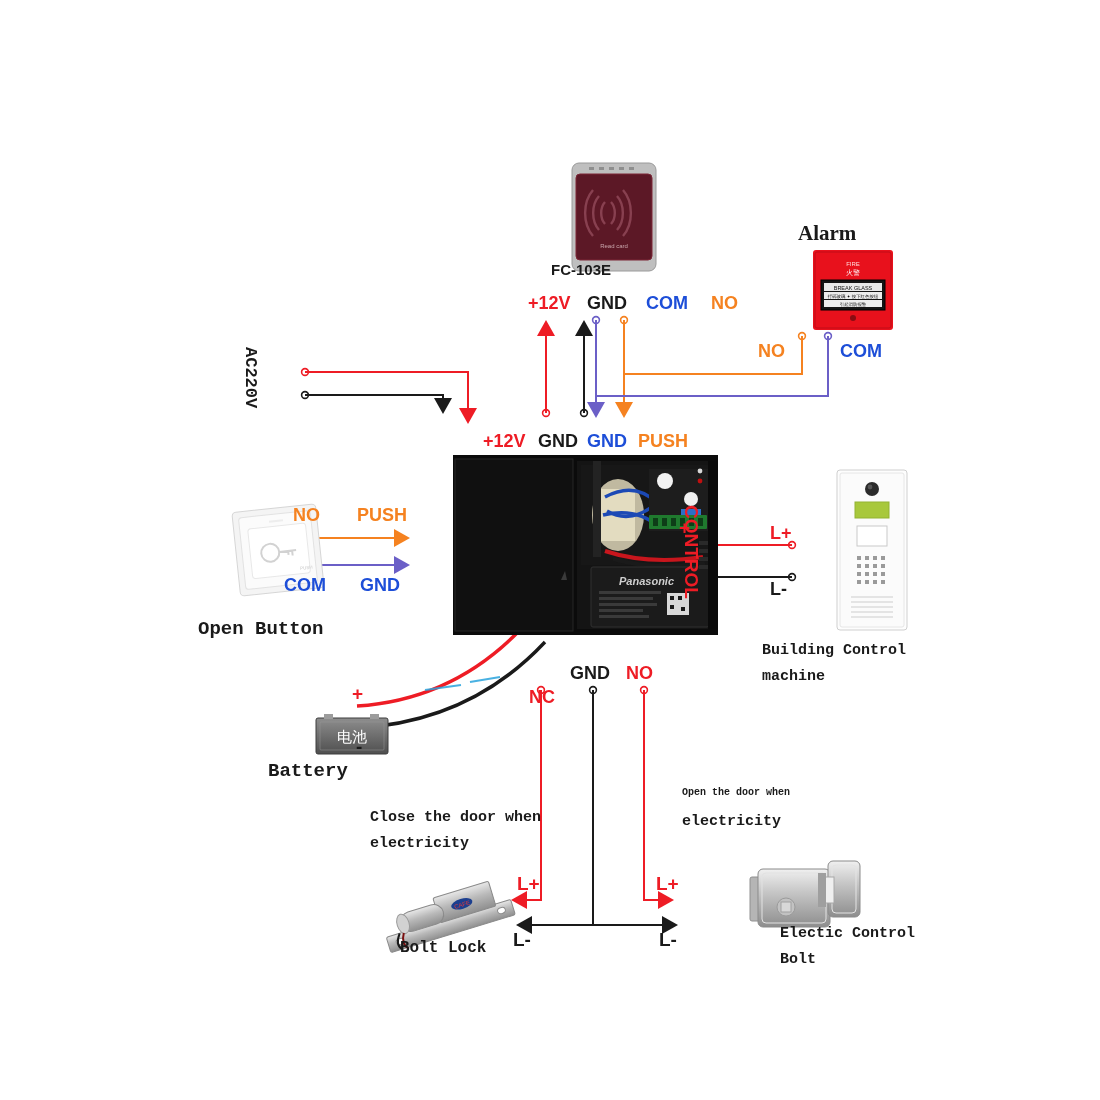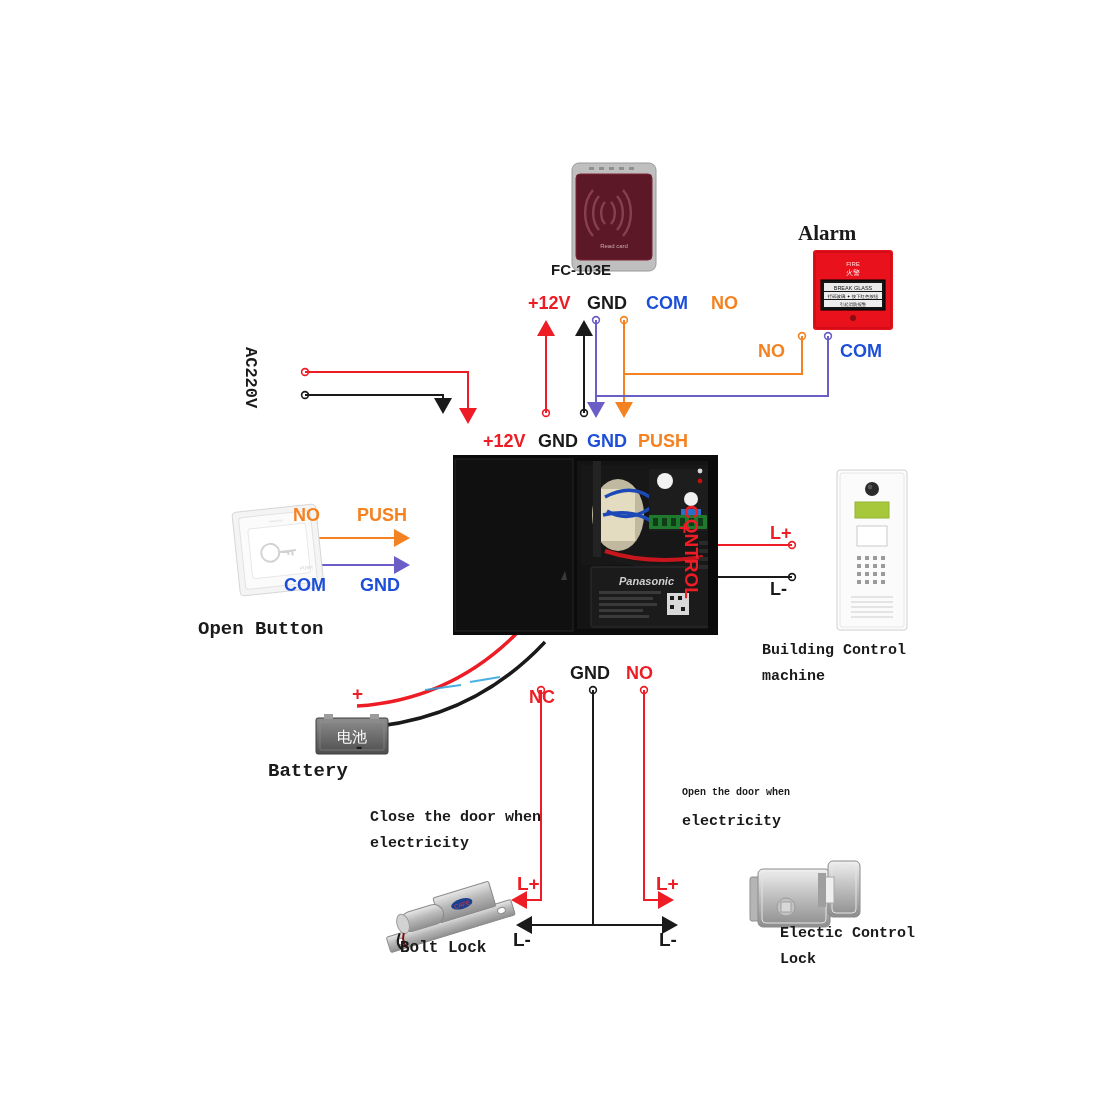--- a/index.html
+++ b/index.html
@@ -361,17 +361,17 @@
       <rect x="22" y="18" width="64" height="50" rx="4" fill="none" stroke="#e2e2e2"></rect>
       <circle cx="46" cy="52" r="9" fill="#c2c2c2" stroke="#9b9b9b"></circle>
       <rect x="41" y="47" width="10" height="10" fill="#d8d8d8" stroke="#a0a0a0"></rect>
       <rect x="88" y="6" width="32" height="56" rx="5" fill="url(#steel2)" stroke="#8b8b8b"></rect>
       <rect x="92" y="10" width="24" height="48" rx="4" fill="none" stroke="#e4e4e4"></rect>
       <rect x="84" y="22" width="10" height="26" fill="#efefef" stroke="#a8a8a8"></rect>
       <rect x="78" y="18" width="8" height="34" fill="#9f9f9f"></rect>
     </svg>
   </div>
   <div class="lbl blk mono" style="left:780px;top:926px;font-size:15px;">Electic Control</div>
-  <div class="lbl blk mono" style="left:780px;top:952px;font-size:15px;">Lock</div>
+  <div class="lbl blk mono" style="left:780px;top:952px;font-size:15px;">Bolt</div>
   <div class="lbl red" style="left:656px;top:874px;font-size:19px;">L+</div>
   <div class="lbl blk" style="left:659px;top:930px;font-size:19px;">L-</div>
 
 </div>
 
 </body></html>

